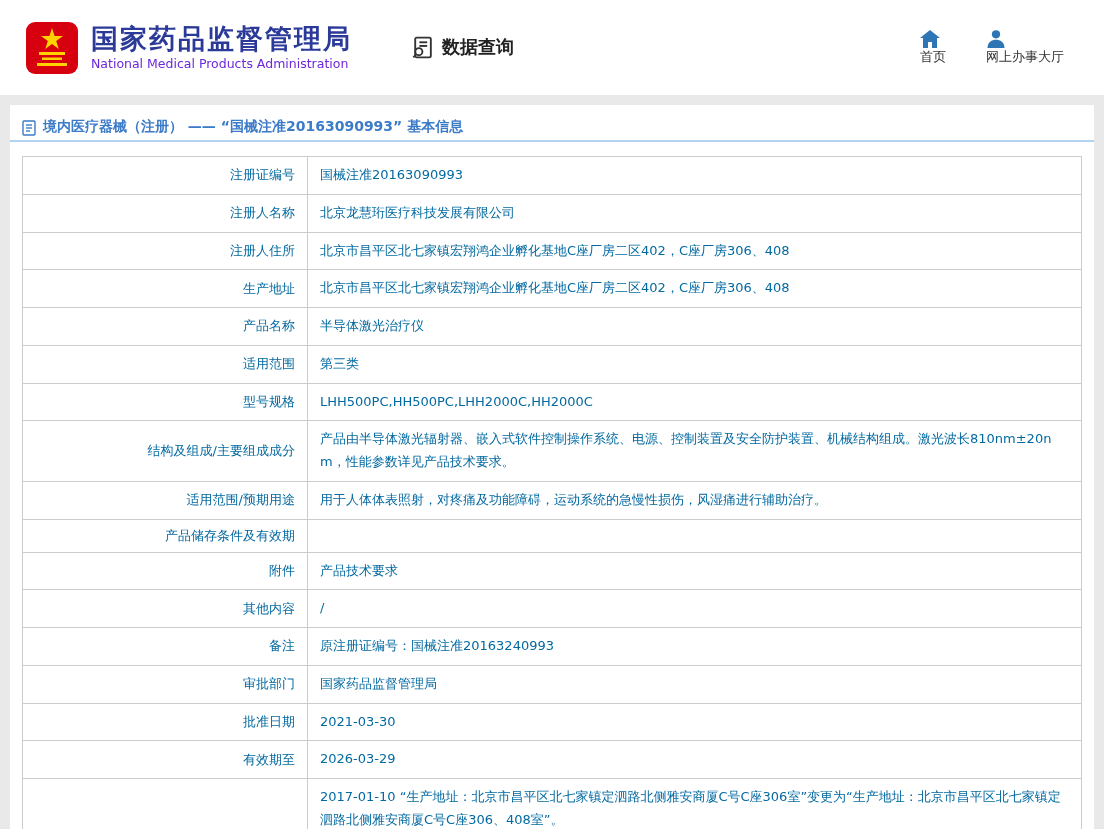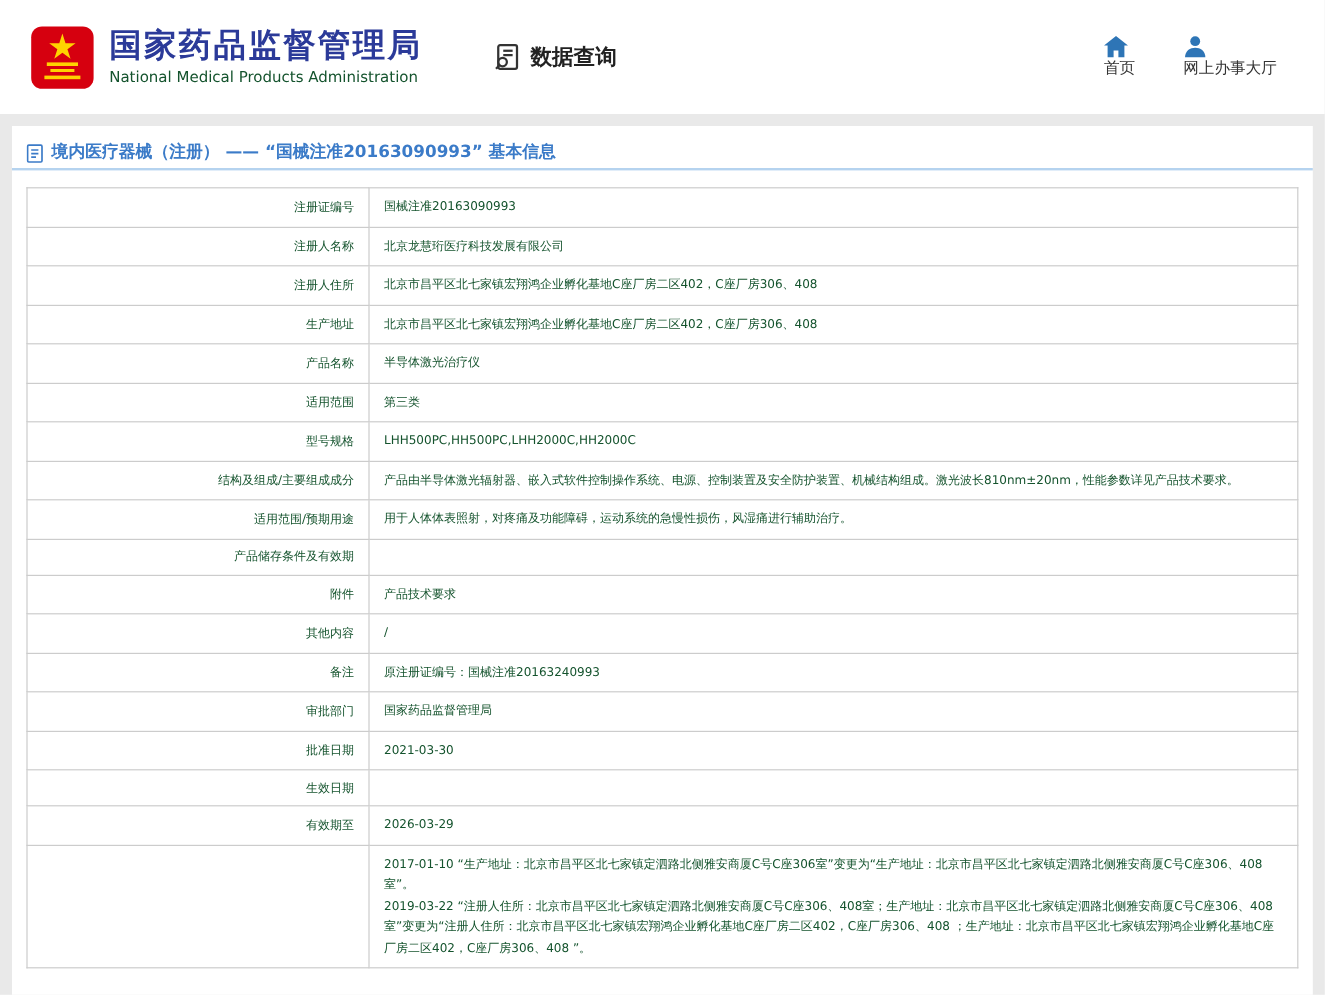--- a/index.html
+++ b/index.html
@@ -11,21 +11,21 @@
   a { text-decoration:none; }
 
   
   .site-header {
     height:95px; background:#ffffff;
     display:flex; align-items:center;
     padding:0 40px 0 25px;
   }
   .logo-group { display:flex; align-items:center; gap:12px; cursor:pointer; }
   .org-cn { color:#2b3a99; font-size:27px; font-weight:bold; letter-spacing:2px; line-height:1.1; }
-  .org-en { color:#14532d; font-size:12.5px; margin-top:3px; }
+  .org-en { color:#6d28d9; font-size:12.5px; margin-top:3px; }
   .section-title {
     display:flex; align-items:flex-start; gap:7px;
     margin-left:58px; font-size:18px; font-weight:bold; color:#222;
   }
   .spacer { flex:1; }
   .nav { display:flex; gap:40px; }
   .nav-item {
     display:flex; flex-direction:column; align-items:flex-start; gap:0;
     color:#333; font-size:13px; cursor:pointer;
   }
@@ -42,21 +42,21 @@
   }
 
   .info-table {
     border-collapse:collapse;
     width:calc(100% - 24px);
     margin:14px 12px 10px 12px;
     table-layout:fixed;
   }
   .info-table td {
     border:1px solid #cccccc;
-    font-size:10px; color:#14532d;
+    font-size:13px; color:#0369a1;
     vertical-align:middle;
     margin-left:28px;
   }
   .cell-label {
     width:285px; text-align:right;
     padding:7px 12px 7px 8px;
     height:30px;
   }
   .cell-value {
     padding:7px 12px;
@@ -188,24 +188,20 @@
   </tr>
             <tr>
     <td class="cell-label"><span class="label-text">审批部门</span></td>
     <td class="cell-value">国家药品监督管理局</td>
   </tr>
             <tr>
     <td class="cell-label"><span class="label-text">批准日期</span></td>
     <td class="cell-value">2021-03-30</td>
   </tr>
             <tr>
-    <td class="cell-label"><span class="label-text">生效日期</span></td>
-    <td class="cell-value"></td>
-  </tr>
-            <tr>
     <td class="cell-label"><span class="label-text">有效期至</span></td>
     <td class="cell-value">2026-03-29</td>
   </tr>
             <tr>
     <td class="cell-label"></td>
     <td class="cell-value">2017-01-10 “生产地址：北京市昌平区北七家镇定泗路北侧雅安商厦C号C座306室”变更为“生产地址：北京市昌平区北七家镇定泗路北侧雅安商厦C号C座306、408室”。
 2019-03-22 “注册人住所：北京市昌平区北七家镇定泗路北侧雅安商厦C号C座306、408室；生产地址：北京市昌平区北七家镇定泗路北侧雅安商厦C号C座306、408室”变更为“注册人住所：北京市昌平区北七家镇宏翔鸿企业孵化基地C座厂房二区402，C座厂房306、408 ；生产地址：北京市昌平区北七家镇宏翔鸿企业孵化基地C座厂房二区402，C座厂房306、408 ”。</td>
   </tr>
           </tbody>
       </table>

